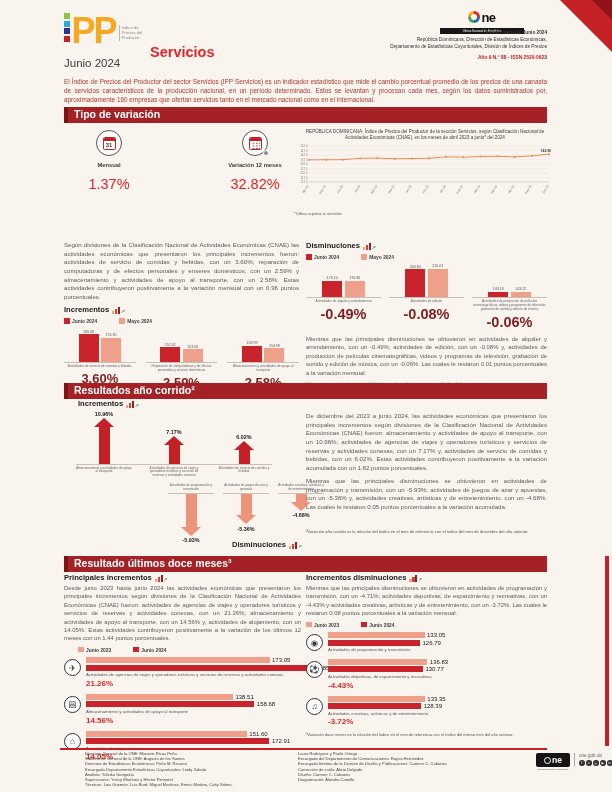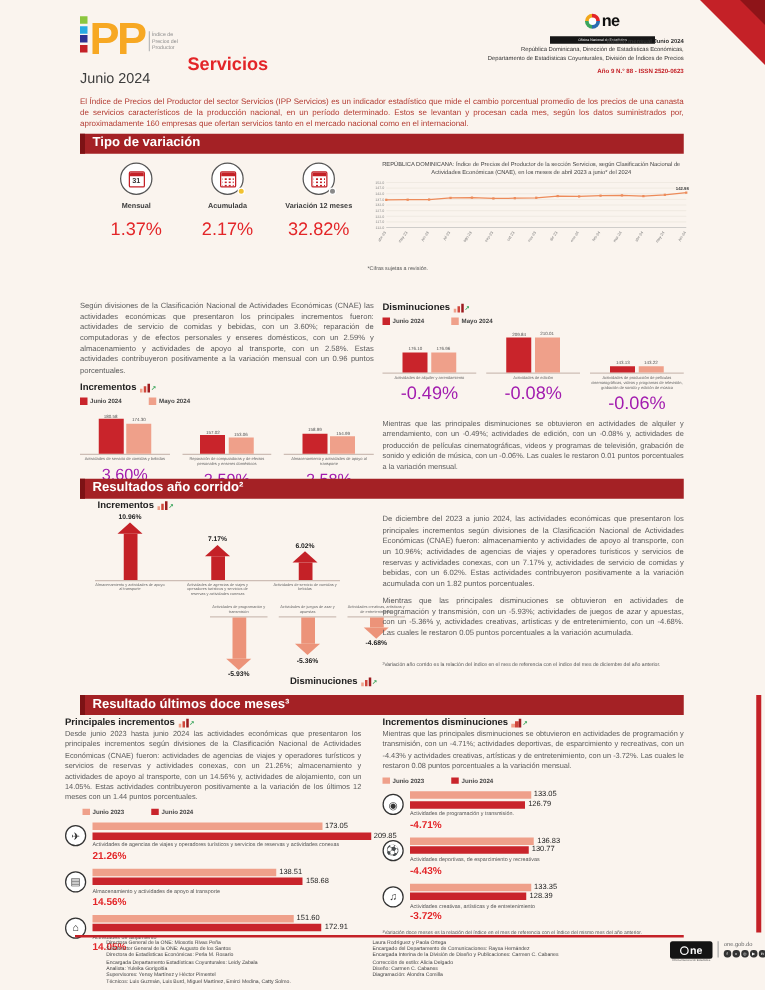--- a/index.html
+++ b/index.html
@@ -75,21 +75,21 @@
   
   .vrow{display:flex}
   .vgroup{text-align:center}
   .vbars{display:flex;align-items:flex-end;justify-content:center;gap:2.5px;border-bottom:.8px solid #cdbdb5;padding:0 5px}
   .vcell{display:flex;flex-direction:column;align-items:center;justify-content:flex-end}
   .vval{font-size:3.6px;color:#555;margin-bottom:.8px;white-space:nowrap}
   .vbar{width:20px}
   .vbar.dark{background:#C9242B}
   .vbar.salmon{background:#EFA08A}
   .vcat{font-size:3.2px;color:#666;line-height:1.25;margin-top:1.5px}
-  .vpct{font-weight:normal;color:#a21caf}
+  .vpct{font-weight:bold;color:#7f1d1d}
 
   
   .uarrows{display:flex;gap:14px;border-bottom:.8px solid #cdbdb5}
   .ucol{width:56px;display:flex;flex-direction:column;align-items:center;justify-content:flex-end;height:58px}
   .apct{font-size:5.4px;font-weight:bold;color:#222;margin-bottom:1px}
   .ahead-up{width:0;height:0;border-left:10px solid transparent;border-right:10px solid transparent;border-bottom:9px solid #C42127}
   .ashaft-up{width:11px;background:#C42127}
   .ucat{width:56px;font-size:3.1px;color:#666;text-align:center;line-height:1.25;margin-top:1.5px}
   .darrows{display:flex;gap:9px}
   .dcol{width:46px;display:flex;flex-direction:column;align-items:center}
@@ -174,31 +174,20 @@
   <div class="abs cards">
     <div class="card">
       <div class="cal-circle">
         <div class="cal">
             <div class="cal-top"></div>
           <span class="cal-day">31</span>
         </div>
       </div>
       <div class="card-label">Mensual</div>
       <div class="card-value">1.37%</div>
-    </div>
-    <div class="card">
-      <div class="cal-circle">
-        <div class="cal">
-            <div class="cal-top"></div>
-            <div class="cal-dots"></div>
-          </div>
-        <span class="badge clock"></span>
-      </div>
-      <div class="card-label">Acumulada</div>
-      <div class="card-value">2.17%</div>
     </div>
     <div class="card">
       <div class="cal-circle">
         <div class="cal">
             <div class="cal-top"></div>
             <div class="cal-dots"></div>
           </div>
         <span class="badge pencil"></span>
       </div>
       <div class="card-label">Variación 12 meses</div>
@@ -460,21 +449,21 @@
   </div>
 
   <div class="abs para" style="left:306px;top:412px;width:241px;font-size:6.1px">De diciembre del 2023 a junio 2024, las actividades económicas que presentaron los principales incrementos según divisiones de la Clasificación Nacional de Actividades Económicas (CNAE) fueron: almacenamiento y actividades de apoyo al transporte, con un 10.96%; actividades de agencias de viajes y operadores turísticos y servicios de reservas y actividades conexas, con un 7.17% y, actividades de servicio de comidas y bebidas, con un 6.02%. Estas actividades contribuyeron positivamente a la variación acumulada con un 1.82 puntos porcentuales.</div>
   <div class="abs para" style="left:306px;top:477px;width:241px;font-size:6.1px">Mientras que las principales disminuciones se obtuvieron en actividades de programación y transmisión, con un -5.93%; actividades de juegos de azar y apuestas, con un -5.36% y, actividades creativas, artísticas y de entretenimiento, con un -4.68%. Las cuales le restaron 0.05 puntos porcentuales a la variación acumulada.</div>
   <div class="abs footnote" style="left:306px;top:529px;width:241px">²Variación año corrido es la relación del índice en el mes de referencia con el índice del mes de diciembre del año anterior.</div>
 
   <div class="section-bar" style="top:556px">
     <span>Resultado últimos doce meses³</span>
   </div>
 
-  <div class="abs" style="left:52px;top:573px;width:237px">
+  <div class="abs" style="left:64px;top:573px;width:237px">
     <div class="h-label">
       <span>Principales incrementos</span>
       <span class="grow-ico">
           <i></i>
           <i></i>
           <i></i>
         </span>
     </div>
     <div class="para" style="font-size:5.9px;margin-top:2px">Desde junio 2023 hasta junio 2024 las actividades económicas que presentaron los principales incrementos según divisiones de la Clasificación Nacional de Actividades Económicas (CNAE) fueron: actividades de agencias de viajes y operadores turísticos y servicios de reservas y actividades conexas, con un 21.26%; almacenamiento y actividades de apoyo al transporte, con un 14.56% y, actividades de alojamiento, con un 14.05%. Estas actividades contribuyeron positivamente a la variación de los últimos 12 meses con un 1.44 puntos porcentuales.</div>
     <div class="legend" style="margin-top:4px;margin-left:14px">
@@ -558,21 +547,20 @@
         <div style="flex:1">
           <div class="hline">
               <div class="hbar salmon" style="width: 96.5px;"></div>
               <span class="hval">133.05</span>
             </div>
           <div class="hline">
               <div class="hbar dark" style="width: 92px;"></div>
               <span class="hval">126.79</span>
             </div>
           <div class="hcat">Actividades de programación y transmisión.</div>
-          <div class="hpct">-4.71%</div>
         </div>
       </div>
       <div class="hrow">
         <div class="hicon">
             <span>⚽</span>
           </div>
         <div style="flex:1">
           <div class="hline">
               <div class="hbar salmon" style="width: 99.3px;"></div>
               <span class="hval">136.83</span>

